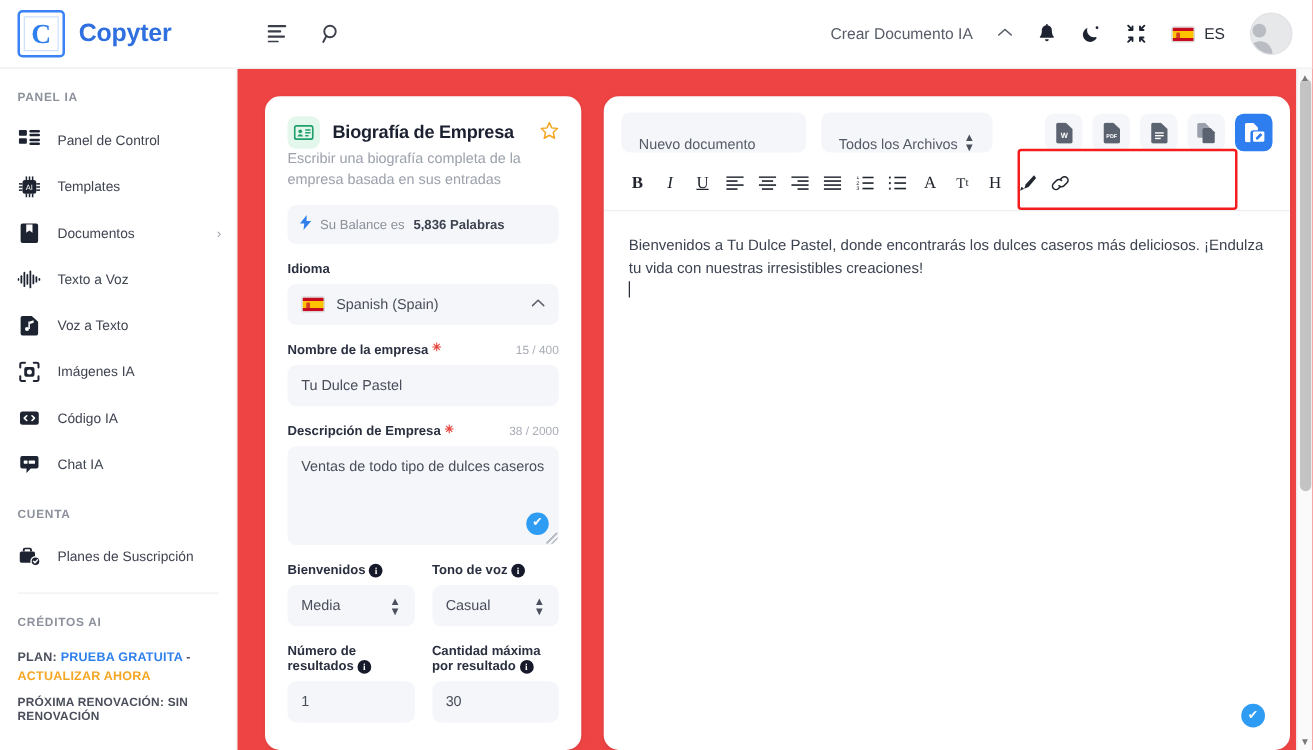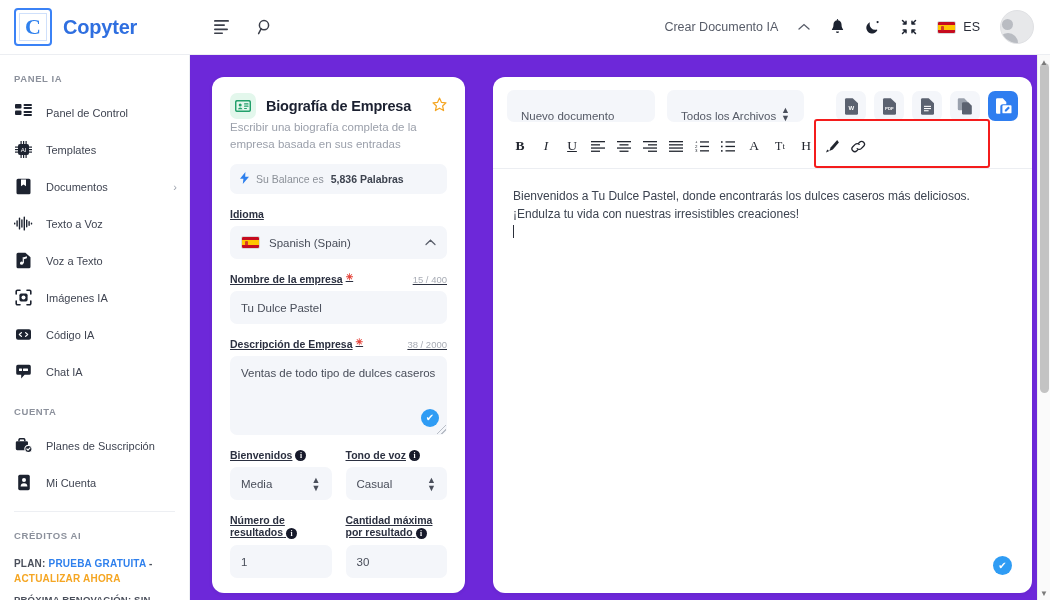--- a/index.html
+++ b/index.html
@@ -76,22 +76,22 @@
   .side-ico { width:19px; height:19px; flex:0 0 19px; display:flex; align-items:center; justify-content:center; color:#1d2330; }
   .side-sep { height:1px; background:#edeff3; margin:10px 14px 0 14px; }
   .credits-block { padding:10px 14px 0 14px; }
   .credit-line { font-size:10px; line-height:1.45; letter-spacing:.2px; color:#4a4f5b; margin-top:16px; font-weight:700;}
   .c-blue { color:#2f80ed; }
   .c-orange { color:#f5a623; }
   .credit-sub { font-size:9.5px; color:#4a4f5b; margin-top:8px; font-weight:700; letter-spacing:.2px;}
 
   
   .main {
-    flex:1; background:#6d28d9; padding:22px 18px 7px 22px;
-    display:flex; gap:28px; min-width:0; position:relative; overflow:hidden;
+    flex:1; background:#ef4444; padding:22px 18px 0 22px;
+    display:flex; gap:18px; min-width:0; position:relative; overflow:hidden;
   }
 
   
   .form-card {
     width:253px; flex:0 0 253px; background:#fff; border-radius:12px;
     box-shadow:0 1px 4px rgba(20,25,45,.07);
     padding:16px 18px 14px 18px; height:calc(100% - 0px);
     overflow:hidden;
   }
   .fc-head { display:flex; align-items:center; gap:10px; }
@@ -105,21 +105,21 @@
   .balance {
     margin-top:12px; background:#f4f6fa; border-radius:7px;
     padding:8px 10px; display:flex; align-items:center; gap:7px;
     font-size:10.5px; color:#8b9098;
   }
   .balance b { color:#3d434f; }
   .bolt { color:#2f80ed; font-size:11px; }
 
   .field-label {
     font-size:10.5px; font-weight:700; color:#2b3040; margin-top:14px;
-    display:flex; align-items:center; gap:3px;text-decoration:underline;
+    display:flex; align-items:center; gap:3px;
   }
   .req { color:#e4443b; font-size:9px; position:relative; top:-2px;}
   .counter { margin-left:auto; font-size:9.5px; font-weight:400; color:#a8acb5; }
   .info-dot {
     width:11px;height:11px;border-radius:50%;background:#16192a;color:#fff;
     font-size:7.5px;display:inline-flex;align-items:center;justify-content:center;
     font-weight:700; font-family:"Liberation Serif", serif;
   }
   .select-box, .input-box {
     margin-top:6px; background:#f4f6fa; border:none; border-radius:7px;
@@ -413,32 +413,20 @@
           <svg width="18" height="16" viewBox="0 0 18 16">
               <path d="M.8 4.6A1.4 1.4 0 0 1 2.2 3.2h9.4a1.4 1.4 0 0 1 1.4 1.4v6.2a1.4 1.4 0 0 1-1.4 1.4H2.2A1.4 1.4 0 0 1 .8 10.8z" fill="#1d2330"></path>
               <path d="M4 3.2V1.9a1.2 1.2 0 0 1 1.2-1.2h3.4A1.2 1.2 0 0 1 9.8 1.9v1.3" fill="none" stroke="#1d2330" stroke-width="1.5"></path>
               <circle cx="13.4" cy="11" r="3.6" fill="#1d2330" stroke="#fff" stroke-width="1.1"></circle>
               <polyline points="11.9,11 13,12.2 15,9.9" fill="none" stroke="#fff" stroke-width="1.2" stroke-linecap="round" stroke-linejoin="round"></polyline>
             </svg>
         </span>
         <span class="side-label">Planes de Suscripción</span>
       </div>
 
-      <div class="side-item">
-        <span class="side-ico">
-          <svg width="14" height="17" viewBox="0 0 14 17">
-              <rect x="1.2" y="0.8" width="11.6" height="15.4" rx="1.6" fill="#1d2330"></rect>
-              <g fill="#fff">
-                <circle cx="7" cy="6" r="2"></circle>
-                <path d="M3.6 12.6a3.4 3.4 0 0 1 6.8 0z"></path>
-              </g>
-            </svg>
-        </span>
-        <span class="side-label">Mi Cuenta</span>
-      </div>
 
       <div class="side-sep"></div>
 
       <div class="credits-block">
         <div class="side-head" style="padding:8px 0 0 0;">CRÉDITOS AI</div>
         <div class="credit-line">
           <span>PLAN:</span>
           <span class="c-blue">PRUEBA GRATUITA</span>
           <span>-</span>
           <span class="c-orange">ACTUALIZAR AHORA</span>

